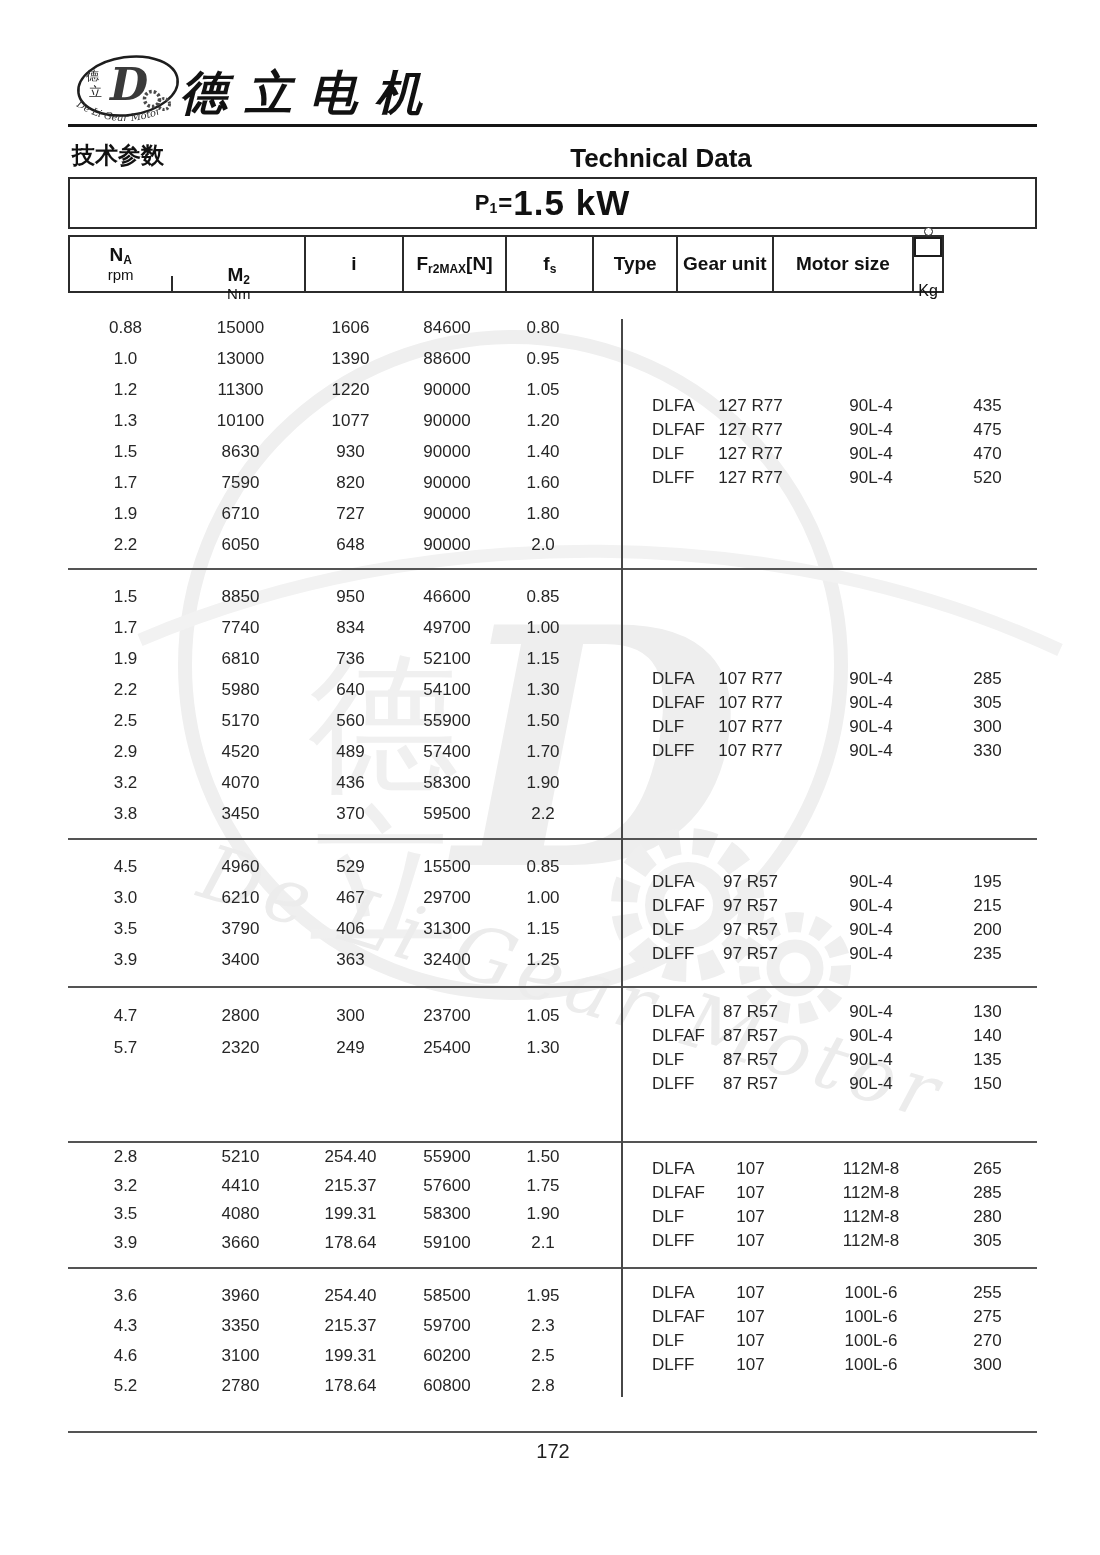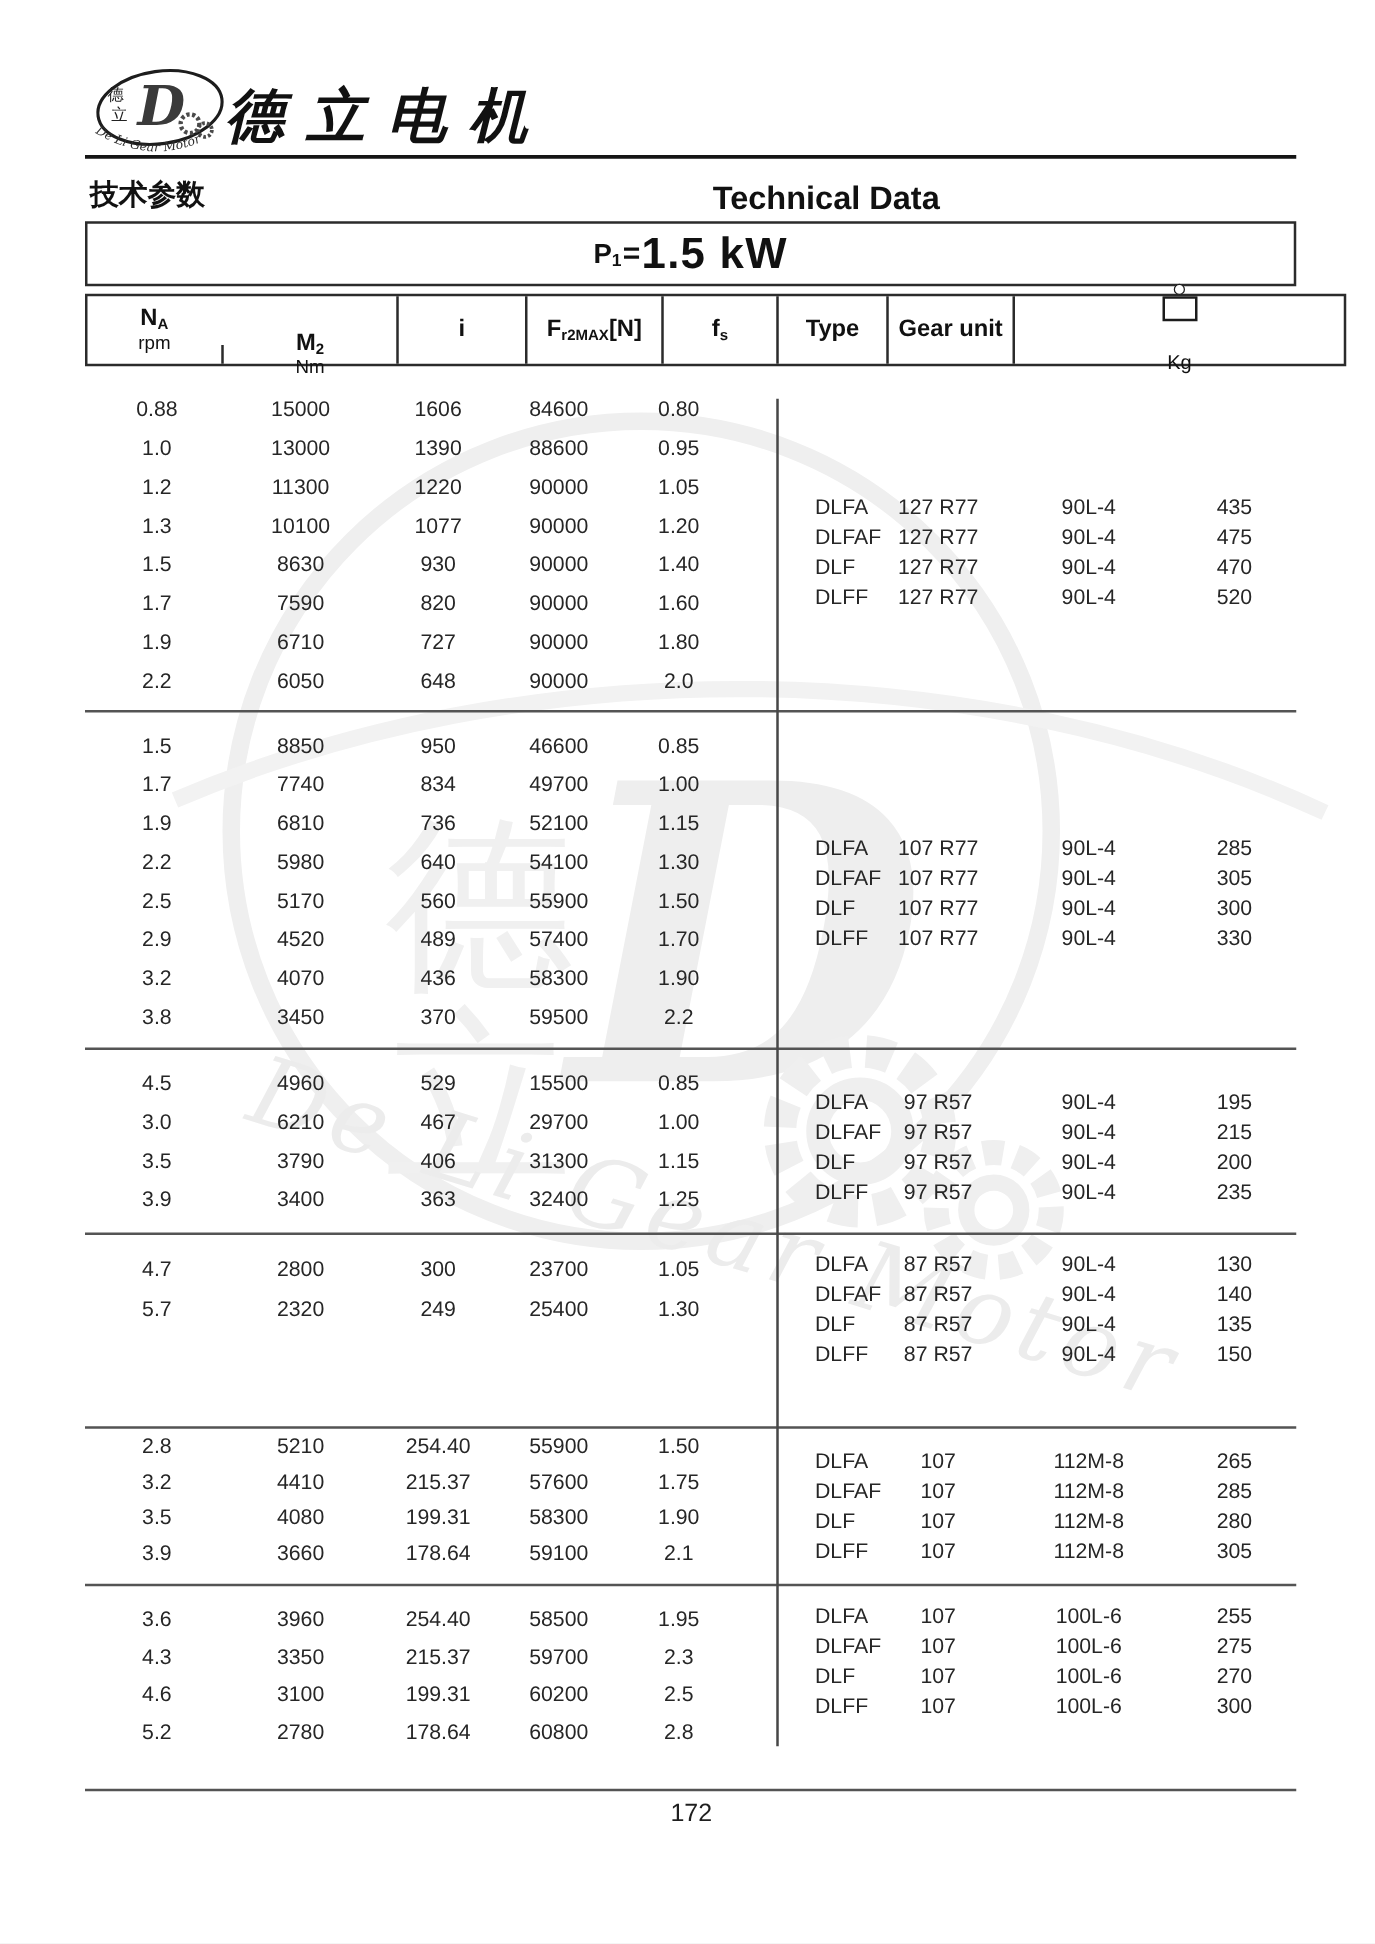--- a/index.html
+++ b/index.html
@@ -19,21 +19,21 @@
 
   
   .power-box{left:68px;top:177px;width:969px;height:52px;border:2px solid #2b2b2b;
              box-sizing:border-box;display:flex;align-items:center;justify-content:center;color:#111;}
   .p-main{font-size:22px;font-weight:bold;}
   .p-sub{font-size:14px;font-weight:bold;position:relative;top:5px;}
   .p-eq{font-size:24px;font-weight:bold;margin:0 1px;}
   .p-val{font-size:35px;font-weight:bold;letter-spacing:1px;}
 
   
-  .header-table{left:68px;top:235px;width:1009px;height:58px;border:2px solid #2b2b2b;
+  .header-table{left:68px;top:235px;width:876px;height:58px;border:2px solid #2b2b2b;
                 box-sizing:border-box;display:flex;}
   .hcell{border-left:2px solid #2b2b2b;box-sizing:border-box;display:flex;flex-direction:column;
          align-items:center;justify-content:center;color:#111;}
   .hcell:first-child{border-left:none;}
   .hc1{width:107px;}.hc2{width:140px;margin-top:39px;}.hc3{width:103px;}.hc4{width:109px;}.hc5{width:92px;}
   .hc6{width:88px;}.hc7{width:101px;}.hc8{width:148px;}.hc9{flex:1;gap:23px;}
   .h-main{font-size:19px;font-weight:bold;line-height:1.15;white-space:nowrap;}
   .h-sub{font-size:12px;font-weight:bold;position:relative;top:3px;}
   .h-unit{font-size:15px;line-height:1.2;}
   .weight-icon{display:flex;flex-direction:column;align-items:center;}
@@ -145,20 +145,23 @@
       </div>
       <div class="hcell hc5">
         <div class="h-main"><span>f</span><span class="h-sub">s</span></div>
       </div>
       <div class="hcell hc6">
         <div class="h-main">Type</div>
       </div>
       <div class="hcell hc7">
         <div class="h-main">Gear unit</div>
       </div>
+      <div class="hcell hc8">
+        <div class="h-main">Motor size</div>
+      </div>
       <div class="hcell hc9">
         <span class="weight-icon">
           <span class="w-knob"></span>
             <span class="w-body"></span>
         </span>
         <div class="h-unit">Kg</div>
       </div>
     </div>
 
     <div class="abs data-area">

